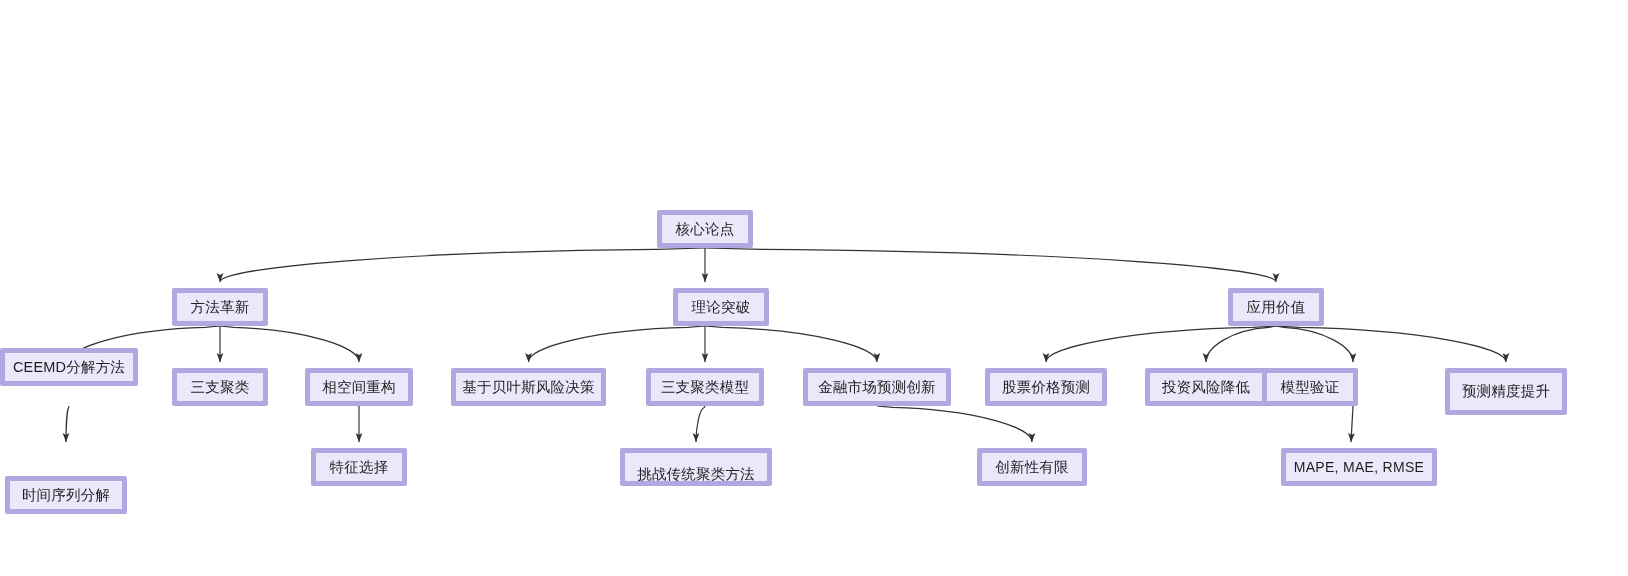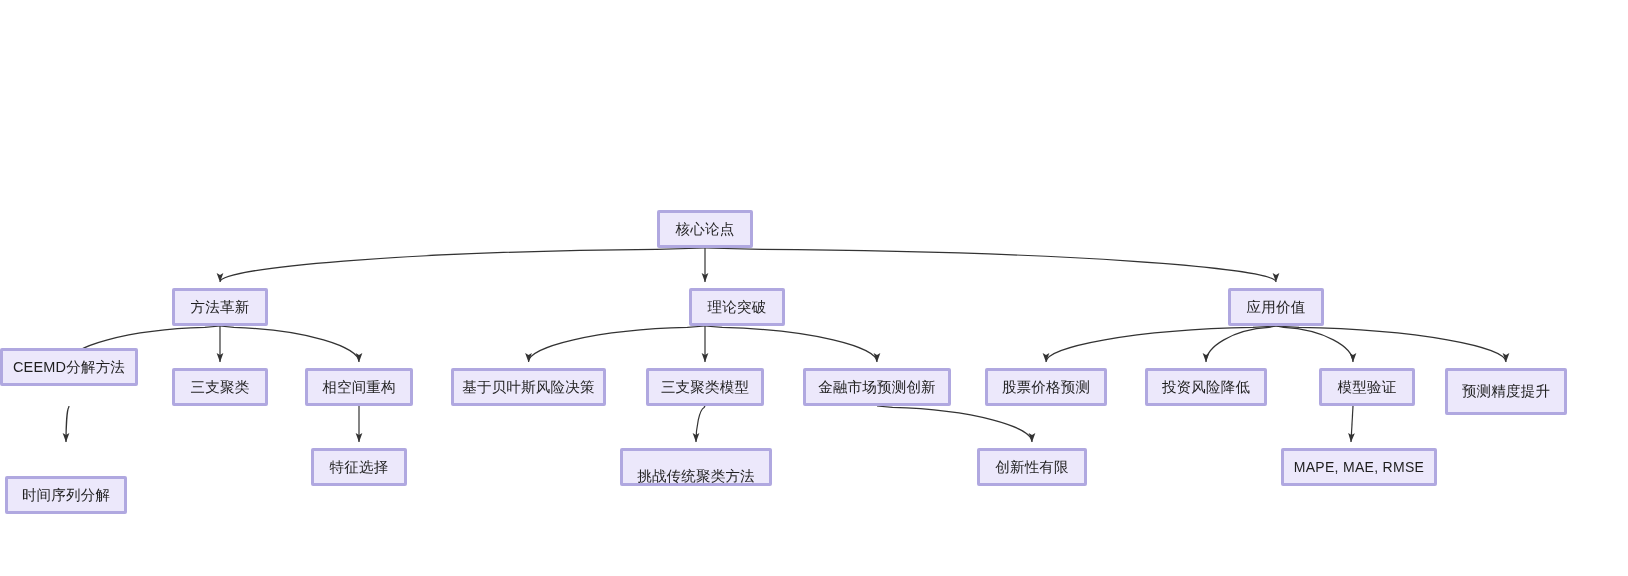--- a/index.html
+++ b/index.html
@@ -31,21 +31,21 @@
     position: absolute;
     left: 0;
     top: 0;
     width: 1628px;
     height: 576px;
   }
   .node {
     position: absolute;
     box-sizing: border-box;
     background: #ece8fb;
-    border: 3px solid #6d28d9;
+    border: 5px solid #6d28d9;
     border-radius: 2px;
     display: flex;
     align-items: center;
     justify-content: center;
     color: #1f1f1f;
     font-size: 14.5px;
     line-height: 1;
     white-space: nowrap;
     letter-spacing: 0.2px;
   }
@@ -88,21 +88,21 @@
         <path class="edge-path" d="M1353,406 L1351,442" stroke="#333333" marker-end="url(#arrow)"></path>
       </g>
   </svg>
   <div id="node-layer">
       <div class="node" style="left: 657px; top: 210px; width: 96px; height: 38px; background: rgb(236, 232, 251); border-color: rgb(176, 168, 224);">
         <span class="node-label">核心论点</span>
       </div>
       <div class="node" style="left: 172px; top: 288px; width: 96px; height: 38px; background: rgb(236, 232, 251); border-color: rgb(176, 168, 224);">
         <span class="node-label">方法革新</span>
       </div>
-      <div class="node" style="left: 689px; top: 288px; width: 96px; height: 38px; background: rgb(236, 232, 251); border-color: rgb(176, 168, 224); align-items: center;">
+      <div class="node" style="left: 673px; top: 288px; width: 96px; height: 38px; background: rgb(236, 232, 251); border-color: rgb(176, 168, 224); align-items: center;">
         <span class="node-label">理论突破</span>
       </div>
       <div class="node" style="left: 1228px; top: 288px; width: 96px; height: 38px; background: rgb(236, 232, 251); border-color: rgb(176, 168, 224);">
         <span class="node-label">应用价值</span>
       </div>
       <div class="node" style="left: 0px; top: 348px; width: 138px; height: 38px; background: rgb(236, 232, 251); border-color: rgb(176, 168, 224);">
         <span class="node-label">CEEMD分解方法</span>
       </div>
       <div class="node" style="left: 172px; top: 368px; width: 96px; height: 38px; background: rgb(236, 232, 251); border-color: rgb(176, 168, 224);">
         <span class="node-label">三支聚类</span>
@@ -118,21 +118,21 @@
       </div>
       <div class="node" style="left: 803px; top: 368px; width: 148px; height: 38px; background: rgb(236, 232, 251); border-color: rgb(176, 168, 224);">
         <span class="node-label">金融市场预测创新</span>
       </div>
       <div class="node" style="left: 985px; top: 368px; width: 122px; height: 38px; background: rgb(236, 232, 251); border-color: rgb(176, 168, 224);">
         <span class="node-label">股票价格预测</span>
       </div>
       <div class="node" style="left: 1145px; top: 368px; width: 122px; height: 38px; background: rgb(236, 232, 251); border-color: rgb(176, 168, 224);">
         <span class="node-label">投资风险降低</span>
       </div>
-      <div class="node" style="left: 1319px; top: 368px; width: 96px; height: 38px; background: rgb(236, 232, 251); border-color: rgb(176, 168, 224);">
+      <div class="node" style="left: 1262px; top: 368px; width: 96px; height: 38px; background: rgb(236, 232, 251); border-color: rgb(176, 168, 224);">
         <span class="node-label">模型验证</span>
       </div>
       <div class="node" style="left: 1445px; top: 368px; width: 122px; height: 47px; background: rgb(236, 232, 251); border-color: rgb(176, 168, 224);">
         <span class="node-label">预测精度提升</span>
       </div>
       <div class="node" style="left: 5px; top: 448px; width: 122px; height: 38px; background: rgb(236, 232, 251); border-color: rgb(176, 168, 224); margin-top: 28px;">
         <span class="node-label">时间序列分解</span>
       </div>
       <div class="node" style="left: 311px; top: 448px; width: 96px; height: 38px; background: rgb(236, 232, 251); border-color: rgb(176, 168, 224);">
         <span class="node-label">特征选择</span>

